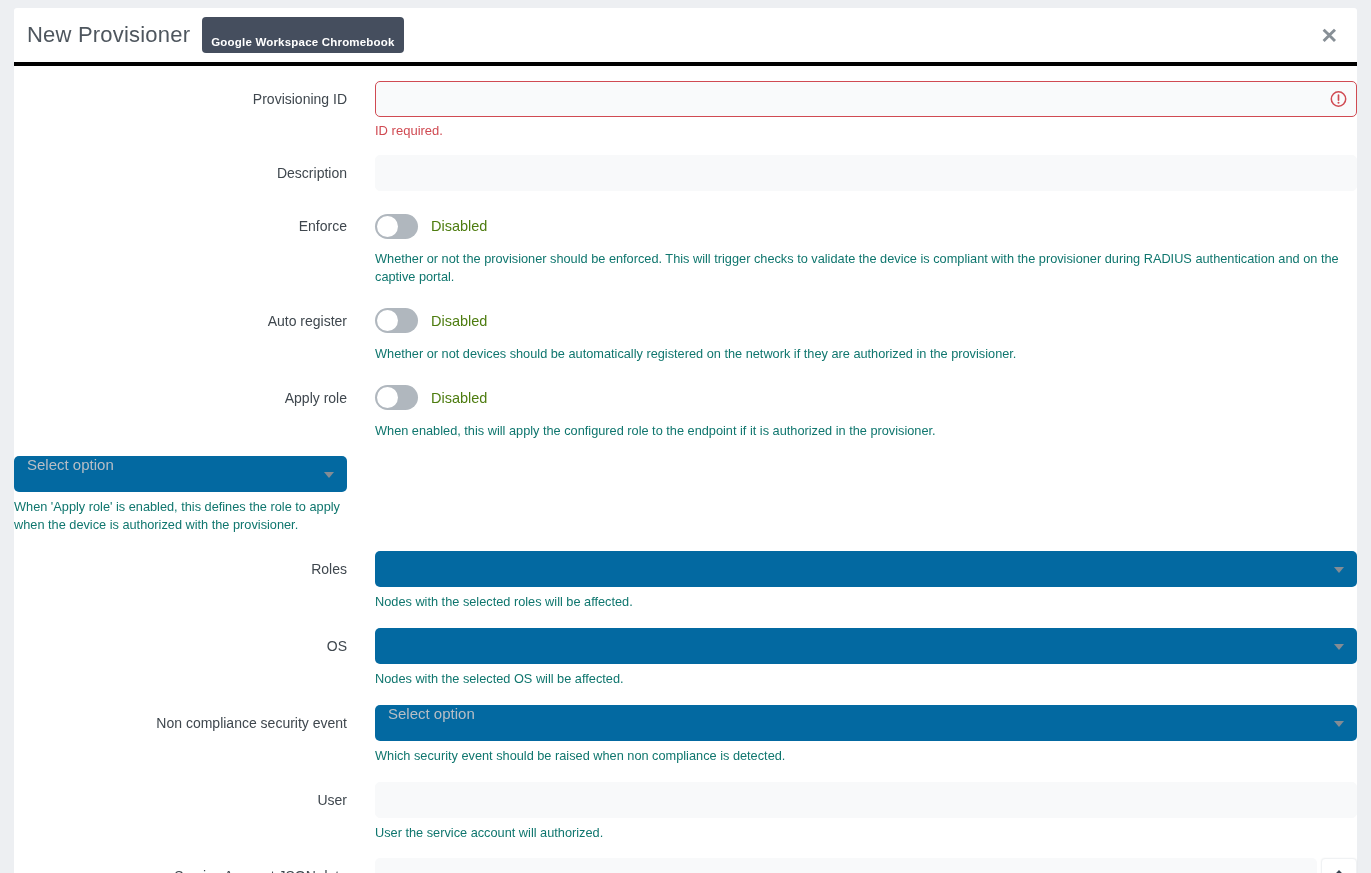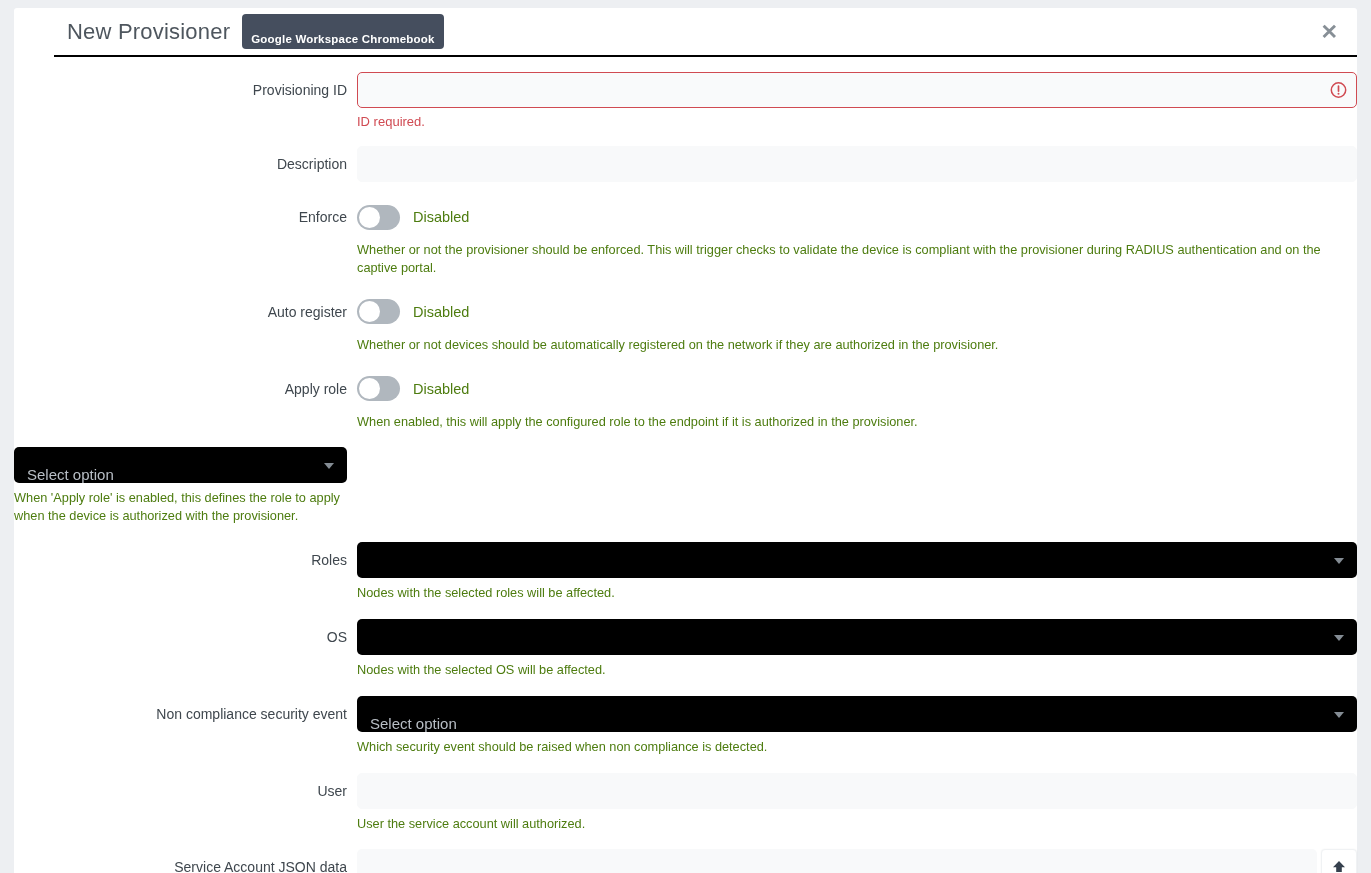--- a/index.html
+++ b/index.html
@@ -9,79 +9,78 @@
     font-family:"Liberation Sans", sans-serif;
     color:#3f474e;
   }
   .card {
     position:absolute; left:14px; right:14px; top:8px;
     background:#ffffff; min-height:920px;
     border-radius:3px 3px 0 0;
   }
   
   .card-header {
-    height:49px; display:flex; align-items:center;
+    height:58px; display:flex; align-items:center;
     padding:0 15px 0 13px;
-    border-bottom:2px solid #000000;
-    margin-left:40px;
+    border-bottom:4px solid #000000;
   }
   .page-title {
     font-size:22px; font-weight:400; color:#4e565e; letter-spacing:.2px;
   }
   .type-badge {
     margin-left:12px; background:var(--badge-bg,#454e5e); color:#fff;
     font-size:11.5px; font-weight:700; line-height:1;
     padding:20px 9px 4px; border-radius:4px; letter-spacing:.2px;
   }
   .close-btn {
     margin-left:auto; background:none; border:none; cursor:pointer;
     font-size:21px; font-weight:700; color:#878f96; line-height:1; padding:2px 4px;
   }
   
   .card-body { padding:15px 0 30px 0; }
   .form-row {
     display:grid; grid-template-columns:333px 1fr;
-    column-gap:10px; margin-bottom:17px;
+    column-gap:28px; margin-bottom:17px;
   }
   .col-label {
     text-align:right; font-size:14px; color:#3f474e;
     height:36px; display:flex; align-items:center; justify-content:flex-end;
   }
   
   .text-input {
     width:100%; height:36px; background:#f8f9fa; border:1px solid #f8f9fa;
     border-radius:5px; padding:0 13px; font-size:15px; color:#3f474e;
     font-family:"Liberation Sans", sans-serif; outline:none;
   }
   .text-input.invalid { border:1px solid var(--error,#d04a52); background:#f9fafb; }
   .input-wrap { position:relative; }
   .error-icon {
     position:absolute; right:10px; top:50%; transform:translateY(-50%);
     width:17px; height:17px; display:block;
   }
   .error-text { margin-top:6px; font-size:13px; color:var(--error,#d04a52); }
   .help-text {
-    margin-top:6px; font-size:12.75px; color:#4d7c0f; line-height:1.4;
+    margin-top:6px; font-size:12.75px; color:#0f766e; line-height:1.4;
     max-width:980px;
   }
   
   .toggle-line { height:36px; display:flex; align-items:center; }
   .toggle {
     width:43px; height:25px; border-radius:13px; background:var(--toggle-off,#b0b7be);
     position:relative; cursor:pointer; flex:0 0 auto;
   }
   .toggle .knob {
     position:absolute; left:2px; top:2px; width:21px; height:21px;
     border-radius:50%; background:#fff;
   }
   .toggle-state { margin-left:13px; font-size:14.5px; color:#4d7c0f; }
   
   .select-box {
-    position:relative; width:100%; height:36px; background:#000000;
-    border-radius:5px; display:flex; align-items:flex-end;
+    position:relative; width:100%; height:36px; background:#0369a1;
+    border-radius:5px; display:flex; align-items:flex-start;
     padding:0 30px 0 13px; cursor:pointer;
   }
   .select-placeholder { font-size:15px; color:#b8bec5; }
   .caret-down {
     position:absolute; right:13px; top:50%; margin-top:-2px;
     width:0; height:0; border-left:5px solid transparent;
     border-right:5px solid transparent; border-top:6px solid #848c94;
   }
   
   .textarea-line { display:flex; align-items:flex-start; }

